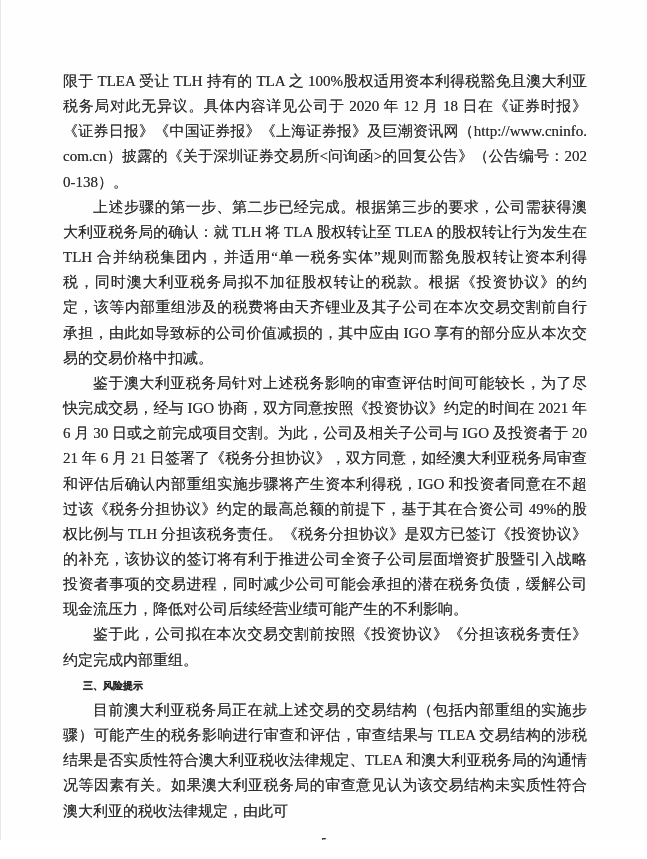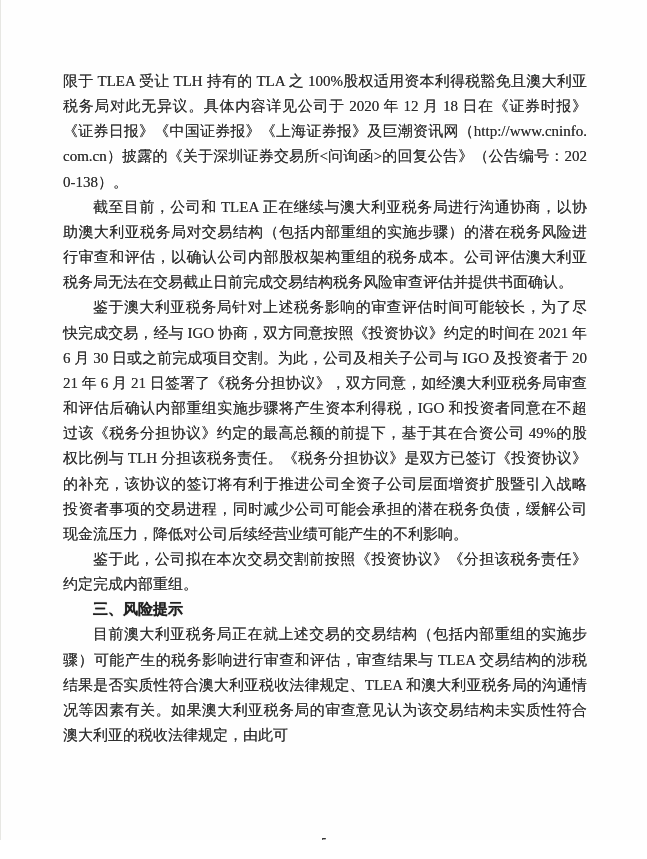--- a/index.html
+++ b/index.html
@@ -34,21 +34,21 @@
     text-indent: 2em;
     word-break: break-all;
   }
   .para.flush {
     text-indent: 0;
   }
   .heading {
     margin: 0;
     padding: 0;
     text-indent: 2em;
-    font-size: 15px;
+    font-size: 10px;
     line-height: 25.15px;
     font-weight: bold;
     color: #1f1f1f;
     text-shadow: 0 0 0.7px rgba(25,25,25,0.85);
   }
   .page-footer {
     position: absolute;
     left: 0;
     right: 0;
     top: 831px;
@@ -60,21 +60,21 @@
     color: #333333;
     text-shadow: 0 0 0.5px rgba(50,50,50,0.8);
   }
 </style>
 </head>
 <body>
 
 <div class="page">
   <main class="text-block">
     <p class="para flush">限于 TLEA 受让 TLH 持有的 TLA 之 100%股权适用资本利得税豁免且澳大利亚税务局对此无异议。具体内容详见公司于 2020 年 12 月 18 日在《证券时报》《证券日报》《中国证券报》《上海证券报》及巨潮资讯网（http://www.cninfo.com.cn）披露的《关于深圳证券交易所&lt;问询函&gt;的回复公告》（公告编号：2020-138）。</p>
-    <p class="para">截至目前，公司和 TLEA 正在继续与澳大利亚税务局进行沟通协商，以协助澳大利亚税务局对交易结构（包括内部重组的实施步骤）的潜在税务风险进行审查和评估，以确认公司内部股权架构重组的税务成本。公司评估澳大利亚税务局无法在交易截止日前完成交易结构税务风险审查评估并提供书面确认。</p>
+    <p class="para">上述步骤的第一步、第二步已经完成。根据第三步的要求，公司需获得澳大利亚税务局的确认：就 TLH 将 TLA 股权转让至 TLEA 的股权转让行为发生在 TLH 合并纳税集团内，并适用“单一税务实体”规则而豁免股权转让资本利得税，同时澳大利亚税务局拟不加征股权转让的税款。根据《投资协议》的约定，该等内部重组涉及的税费将由天齐锂业及其子公司在本次交易交割前自行承担，由此如导致标的公司价值减损的，其中应由 IGO 享有的部分应从本次交易的交易价格中扣减。</p>
     <p class="para">鉴于澳大利亚税务局针对上述税务影响的审查评估时间可能较长，为了尽快完成交易，经与 IGO 协商，双方同意按照《投资协议》约定的时间在 2021 年 6 月 30 日或之前完成项目交割。为此，公司及相关子公司与 IGO 及投资者于 2021 年 6 月 21 日签署了《税务分担协议》，双方同意，如经澳大利亚税务局审查和评估后确认内部重组实施步骤将产生资本利得税，IGO 和投资者同意在不超过该《税务分担协议》约定的最高总额的前提下，基于其在合资公司 49%的股权比例与 TLH 分担该税务责任。《税务分担协议》是双方已签订《投资协议》的补充，该协议的签订将有利于推进公司全资子公司层面增资扩股暨引入战略投资者事项的交易进程，同时减少公司可能会承担的潜在税务负债，缓解公司现金流压力，降低对公司后续经营业绩可能产生的不利影响。</p>
     <p class="para">鉴于此，公司拟在本次交易交割前按照《投资协议》《分担该税务责任》约定完成内部重组。</p>
     <h2 class="heading">三、风险提示</h2>
     <p class="para">目前澳大利亚税务局正在就上述交易的交易结构（包括内部重组的实施步骤）可能产生的税务影响进行审查和评估，审查结果与 TLEA 交易结构的涉税结果是否实质性符合澳大利亚税收法律规定、TLEA 和澳大利亚税务局的沟通情况等因素有关。如果澳大利亚税务局的审查意见认为该交易结构未实质性符合澳大利亚的税收法律规定，由此可</p>
   </main>
   <footer class="page-footer">
     <span class="page-number">5</span>
   </footer>
 </div>
 

